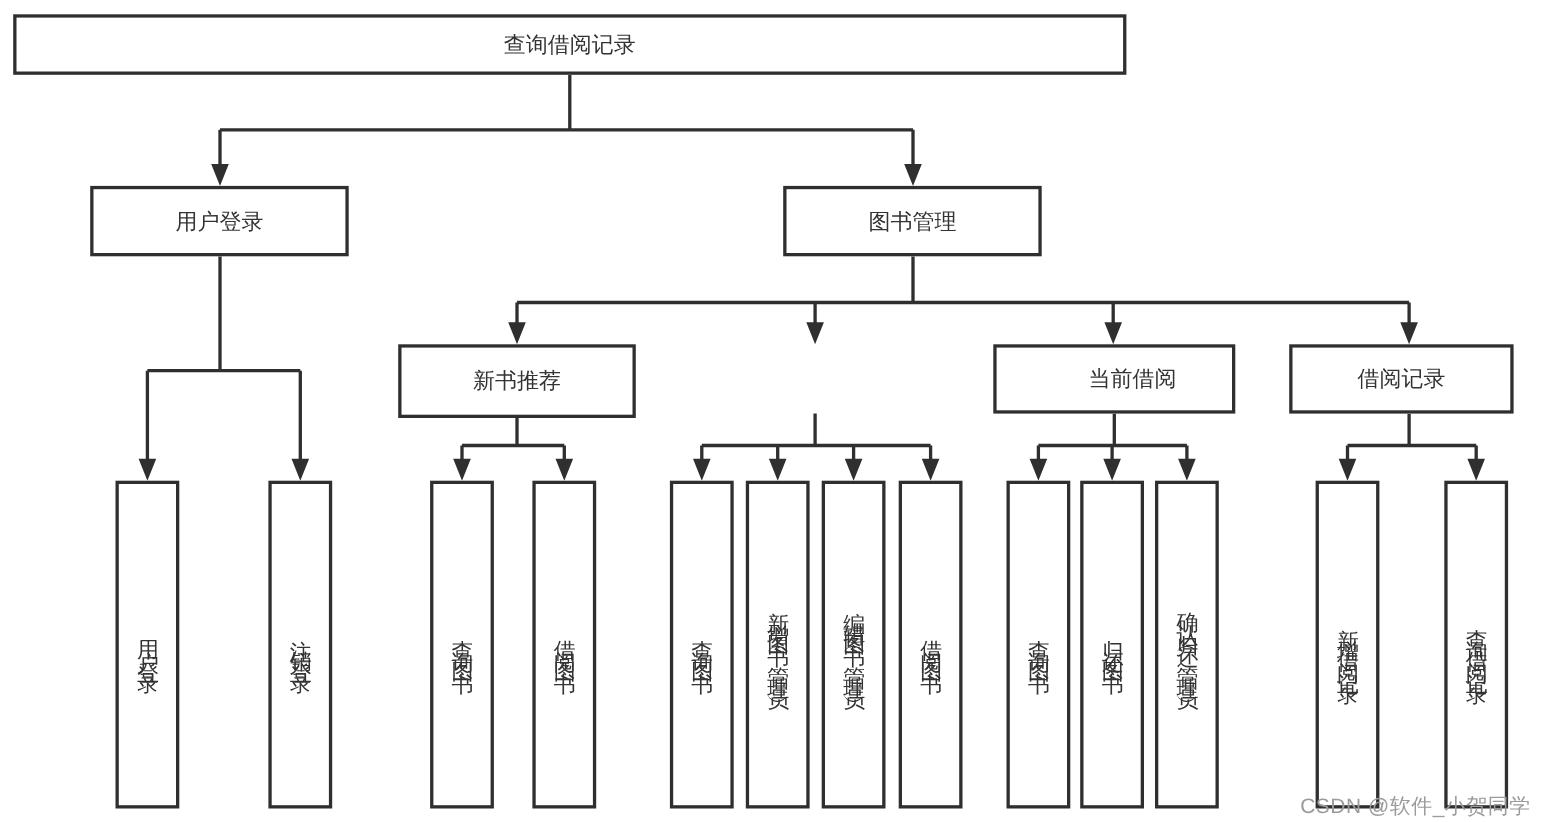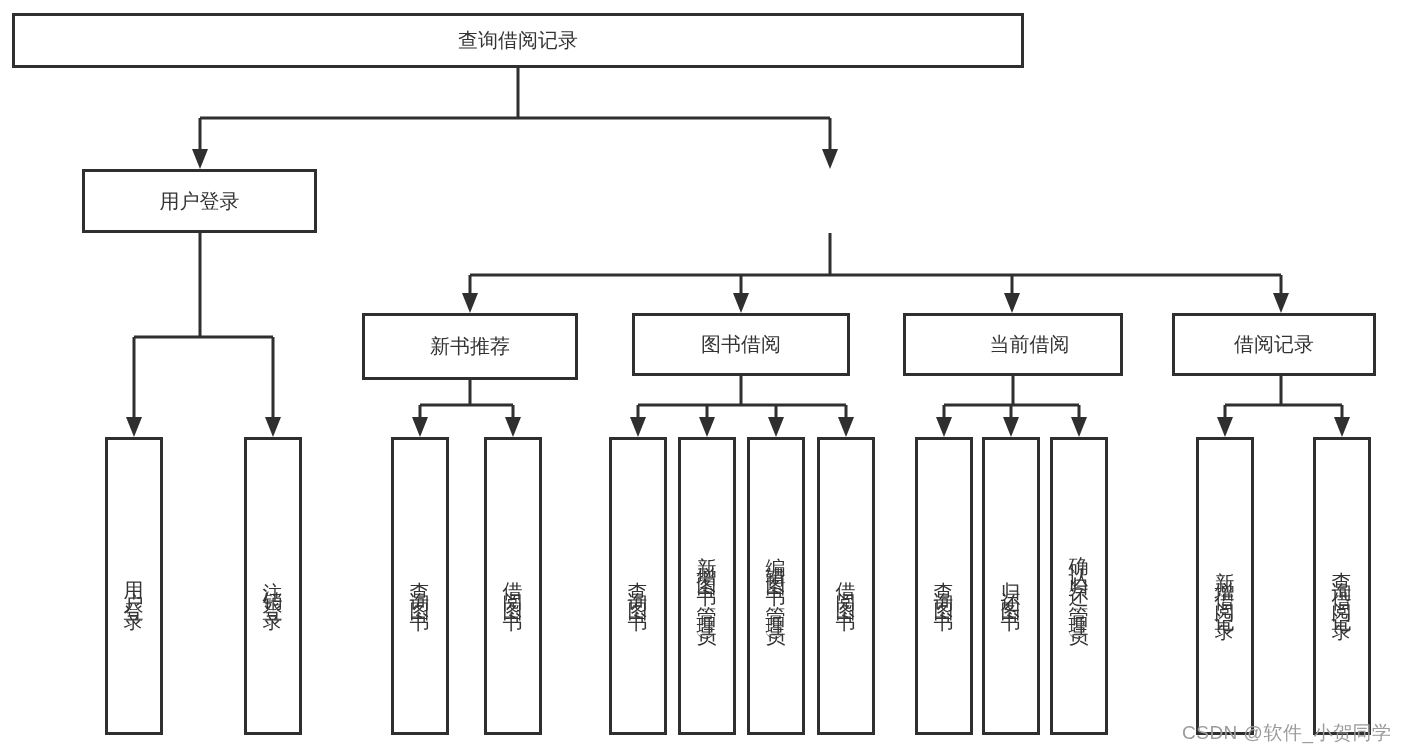--- a/index.html
+++ b/index.html
@@ -81,24 +81,24 @@
       M768 417 L784 417 L776 437 Z  M838 417 L854 417 L846 437 Z
       M936 417 L952 417 L944 437 Z  M1003 417 L1019 417 L1011 437 Z
       M1071 417 L1087 417 L1079 437 Z
       M1217 417 L1233 417 L1225 437 Z  M1334 417 L1350 417 L1342 437 Z"></path>
   </svg>
 
   <div class="node" style="left:12px; top:13px; width:1012px; height:55px;">查询借阅记录</div>
 
   <div class="node" style="left:82px; top:169px; width:235px; height:64px;">用户登录</div>
 
+  <div class="node" style="left:712px; top:169px; width:235px; height:64px;">图书管理</div>
 
   <div class="node" style="left:362px; top:313px; width:216px; height:67px;">新书推荐</div>
 
-  <div class="node" style="left:632px; top:313px; width:218px; height:63px;">图书借阅</div>
 
   <div class="node" style="left:903px; top:313px; width:220px; height:63px;padding-left:33px;">当前借阅</div>
 
   <div class="node" style="left:1172px; top:313px; width:204px; height:63px;text-align:center;">借阅记录</div>
 
   <div class="node leaf" style="left:105px;">用户登录</div>
 
   <div class="node leaf" style="left:244px;">注销登录</div>
 
   <div class="node leaf" style="left:391px;">查询图书</div>

